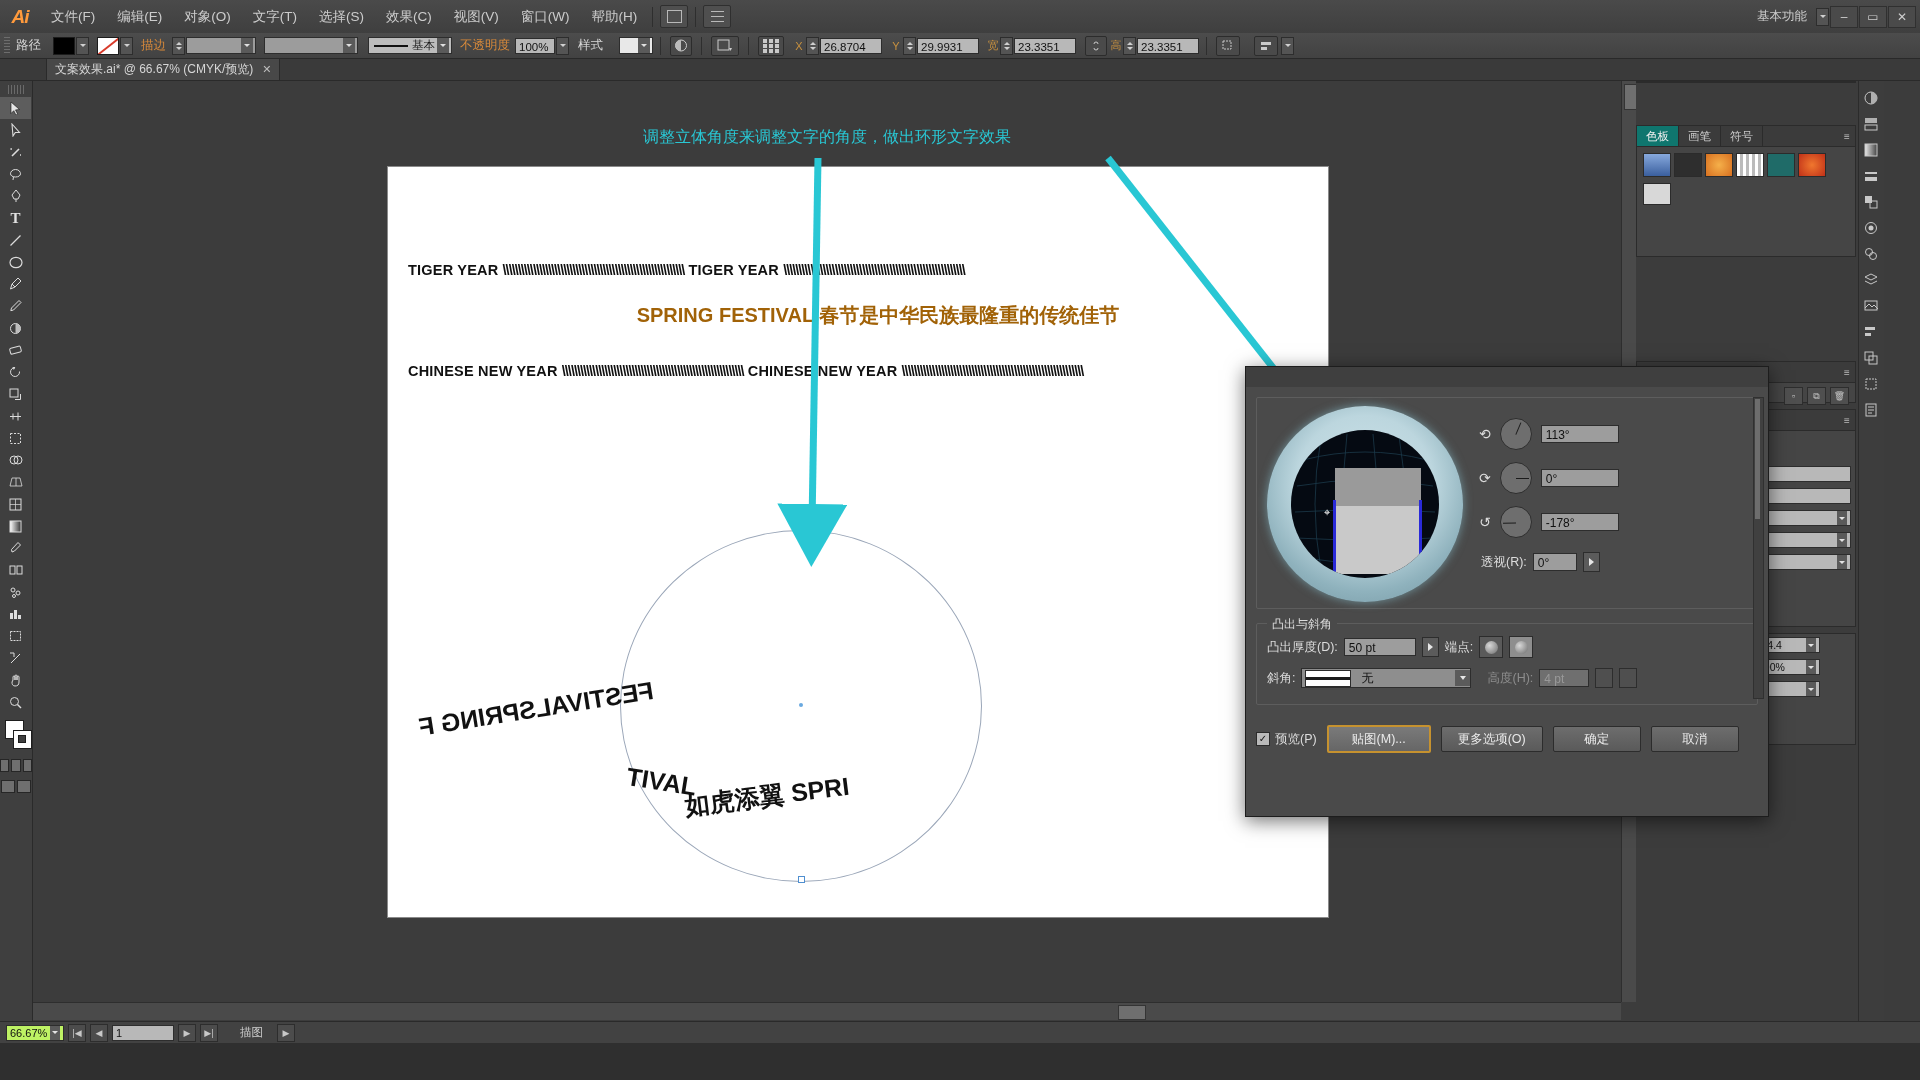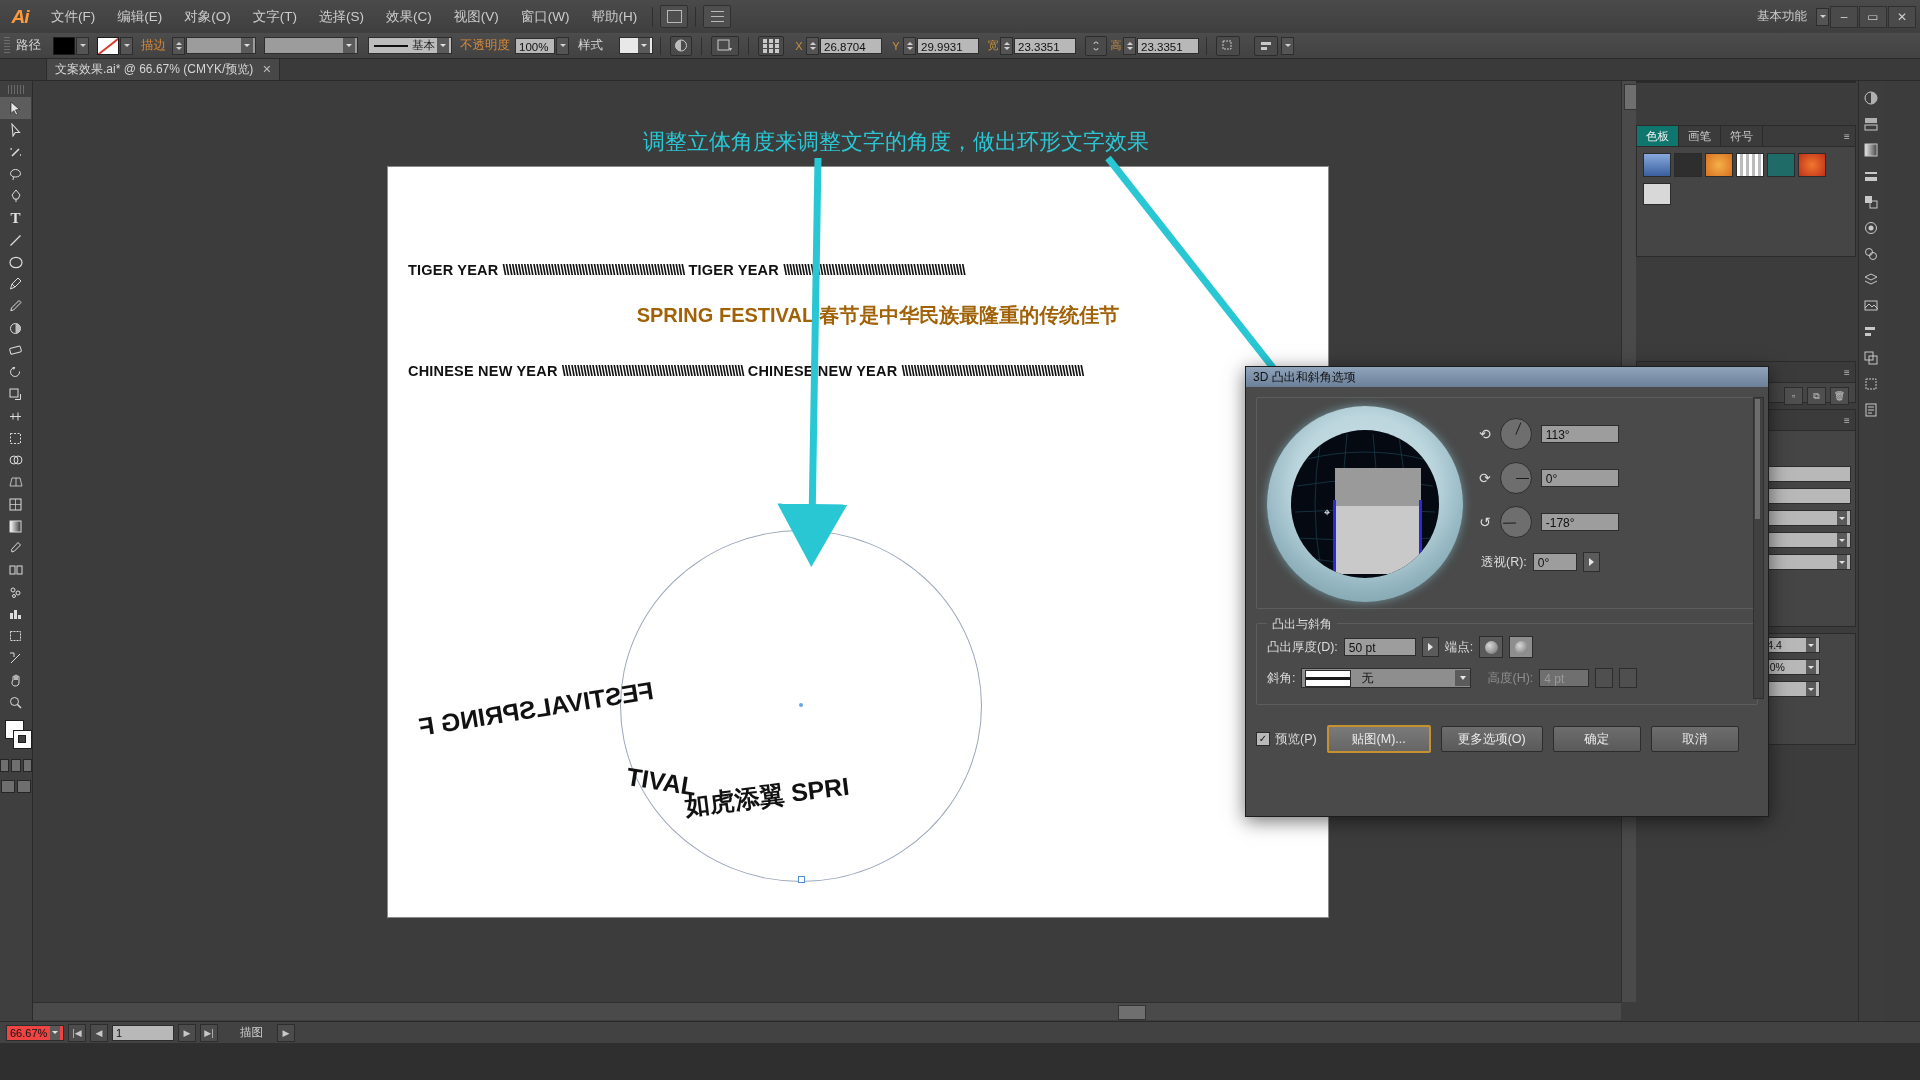--- a/index.html
+++ b/index.html
@@ -99,21 +99,21 @@
     color:#a16207;white-space:nowrap;}
   .ab-line4{position:absolute;left:20px;top:196px;width:900px;font-size:14.5px;font-weight:bold;color:#111;
     letter-spacing:0.2px;white-space:nowrap;overflow:hidden;}
   .ring{position:absolute;left:232px;top:363px;width:360px;height:350px;border:1px solid #9aa6b8;border-radius:50%;}
   .ring-anchor{position:absolute;width:5px;height:5px;background:#fff;border:1px solid #4f8fd0;}
   .ring-center{position:absolute;left:178px;top:172px;width:4px;height:4px;background:#6aa9e0;border-radius:50%;}
   .ringtext{position:absolute;left:0;top:0;width:360px;height:350px;}
   .rt{position:absolute;left:50%;top:50%;transform-origin:0 0;font-weight:bold;color:#111;white-space:nowrap;}
 
   
-  .annot{position:absolute;left:643px;top:125px;font-size:22px;color:#29c7d4;white-space:nowrap;
+  .annot{position:absolute;left:643px;top:125px;font-size:16px;color:#29c7d4;white-space:nowrap;
     font-family:Liberation Serif, serif;}
   .arrows{position:absolute;left:0;top:0;width:1920px;height:1080px;pointer-events:none;}
 
   
   .rightdock{position:absolute;left:1636px;top:81px;width:248px;height:940px;background:#3c3c3c;}
   .rp{position:absolute;background:#454545;border:1px solid #2b2b2b;}
   .rp-tabs{display:flex;height:20px;background:#3b3b3b;border-bottom:1px solid #2b2b2b;align-items:stretch;}
   .rp-tab{padding:0 9px;display:flex;align-items:center;font-size:11.5px;color:#c9c9c9;border-right:1px solid #2b2b2b;}
   .rp-tab.act{background:#0f766e;color:#eee;text-align:right;}
   .rp-tabfill{flex:1;}
@@ -128,21 +128,21 @@
     justify-content:center;font-size:9px;color:#ccc;}
   .prop-field{flex:1;height:16px;background:#b8b8b8;border:1px solid #2d2d2d;color:#111;font-size:10.5px;
     line-height:16px;padding:0 3px;box-sizing:border-box;display:flex;align-items:center;}
   .prop-field .v{flex:1;}
   .prop-field .c{width:10px;height:14px;background:#5a5a5a;display:flex;align-items:center;justify-content:center;}
   .prop-field .c:after{content:"";border-left:3px solid transparent;border-right:3px solid transparent;border-top:3px solid #e3e3e3;}
 
   
   .statusbar{position:absolute;left:0;top:1021px;width:1920px;height:22px;background:#424242;
     border-top:1px solid #2a2a2a;display:flex;align-items:center;padding-left:6px;box-sizing:border-box;gap:4px;}
-  .st-zoom{width:58px;height:16px;background:#ef4444;border:1px solid #2d2d2d;color:#111;font-size:11px;
+  .st-zoom{width:58px;height:16px;background:#bef264;border:1px solid #2d2d2d;color:#111;font-size:11px;
     display:flex;align-items:center;padding:0 3px;box-sizing:border-box;}
   .st-zoom .c{margin-left:auto;width:10px;height:14px;background:#5a5a5a;display:flex;align-items:center;justify-content:center;}
   .st-zoom .c:after{content:"";border-left:3px solid transparent;border-right:3px solid transparent;border-top:3px solid #e3e3e3;}
   .st-nav{width:16px;height:16px;display:flex;align-items:center;justify-content:center;color:#c8c8c8;font-size:9px;
     background:#4c4c4c;border:1px solid #2d2d2d;}
   .st-page{width:62px;height:16px;background:#b8b8b8;border:1px solid #2d2d2d;color:#111;font-size:11px;
     display:flex;align-items:center;padding:0 3px;box-sizing:border-box;}
   .st-text{font-size:11.5px;color:#cfcfcf;margin-left:18px;}
   .bottomfill{position:absolute;left:0;top:1043px;width:1920px;height:37px;background:#2f2f2f;}
 
@@ -794,23 +794,20 @@
       <div class="farbtn">
         <svg width="14" height="14" viewBox="0 0 14 14">
             <rect x="2" y="1" width="10" height="12" fill="none" stroke="#c8c8c8"></rect>
             <path d="M4 4h6M4 7h6M4 10h4" stroke="#c8c8c8"></path>
           </svg>
         </div>
     </div>
   </div>
 
   <div class="dlg">
-    <div class="dlg-title">
-      <span>3D 凸出和斜角选项</span>
-    </div>
     <div class="dlg-body">
 
 
       <div class="grp" style="height:212px;display:flex;align-items:flex-start;gap:16px;padding:8px 10px">
         <div class="rotwidget">
           <div class="rim"></div>
           <div class="inner">
             <svg width="148" height="148" viewBox="0 0 148 148">
               <g stroke="#1c3a4a" fill="none" stroke-width=".8">
                 <path d="M12 30 Q74 14 136 30"></path>

